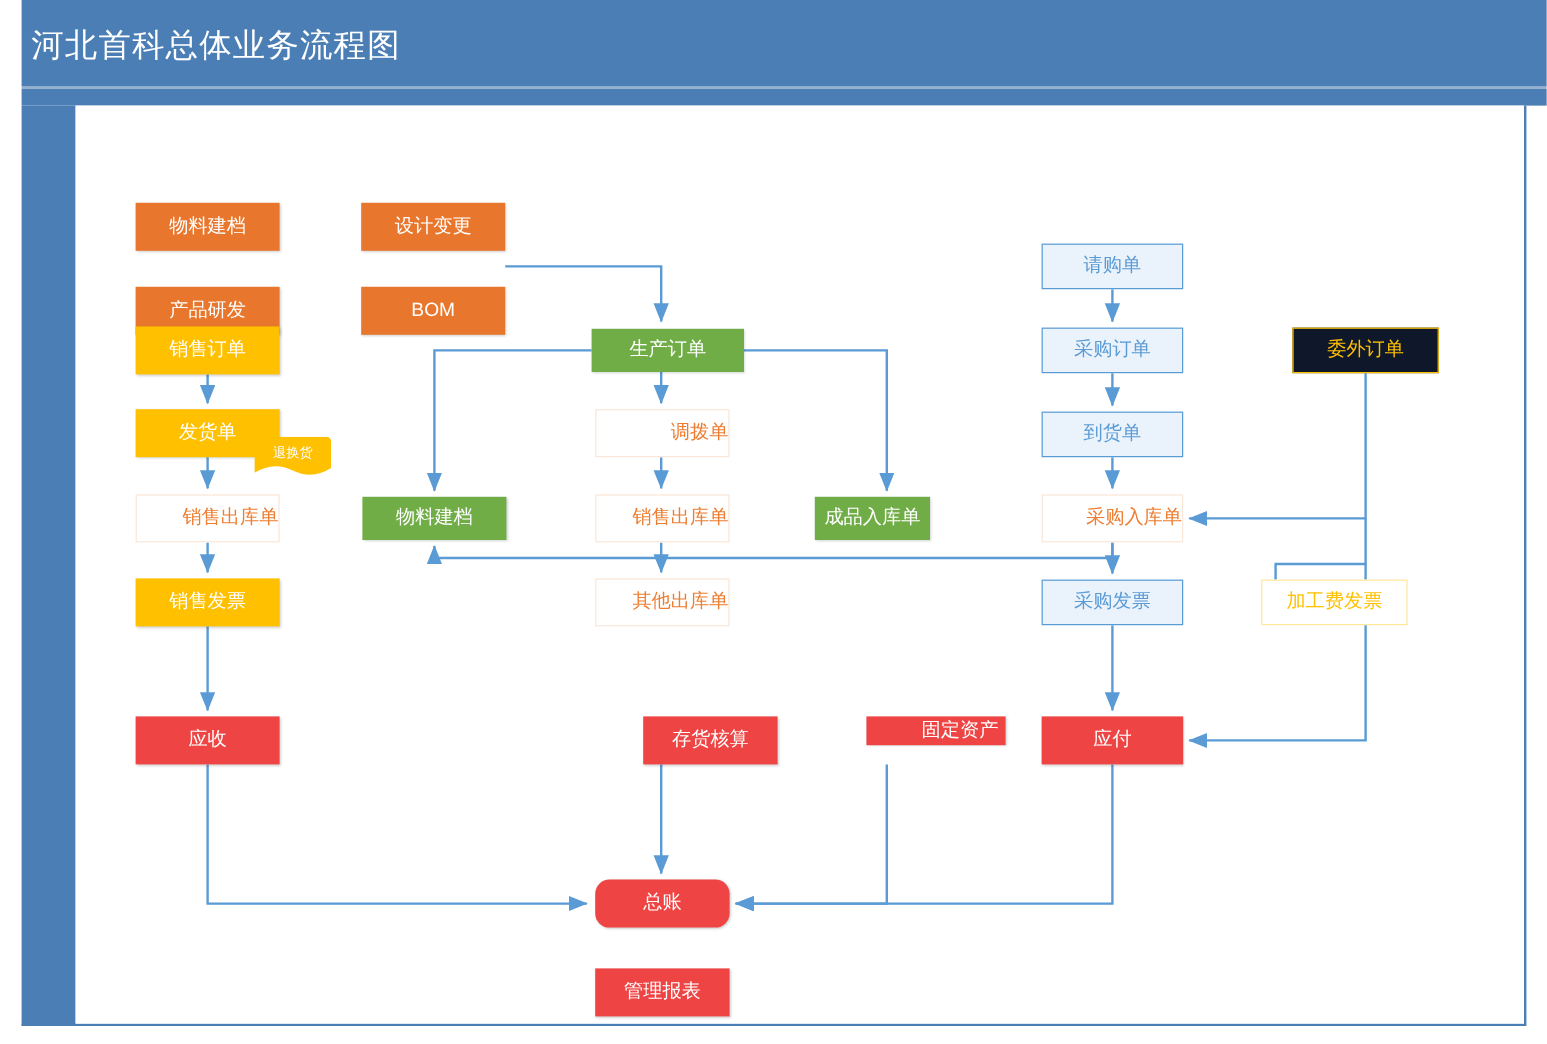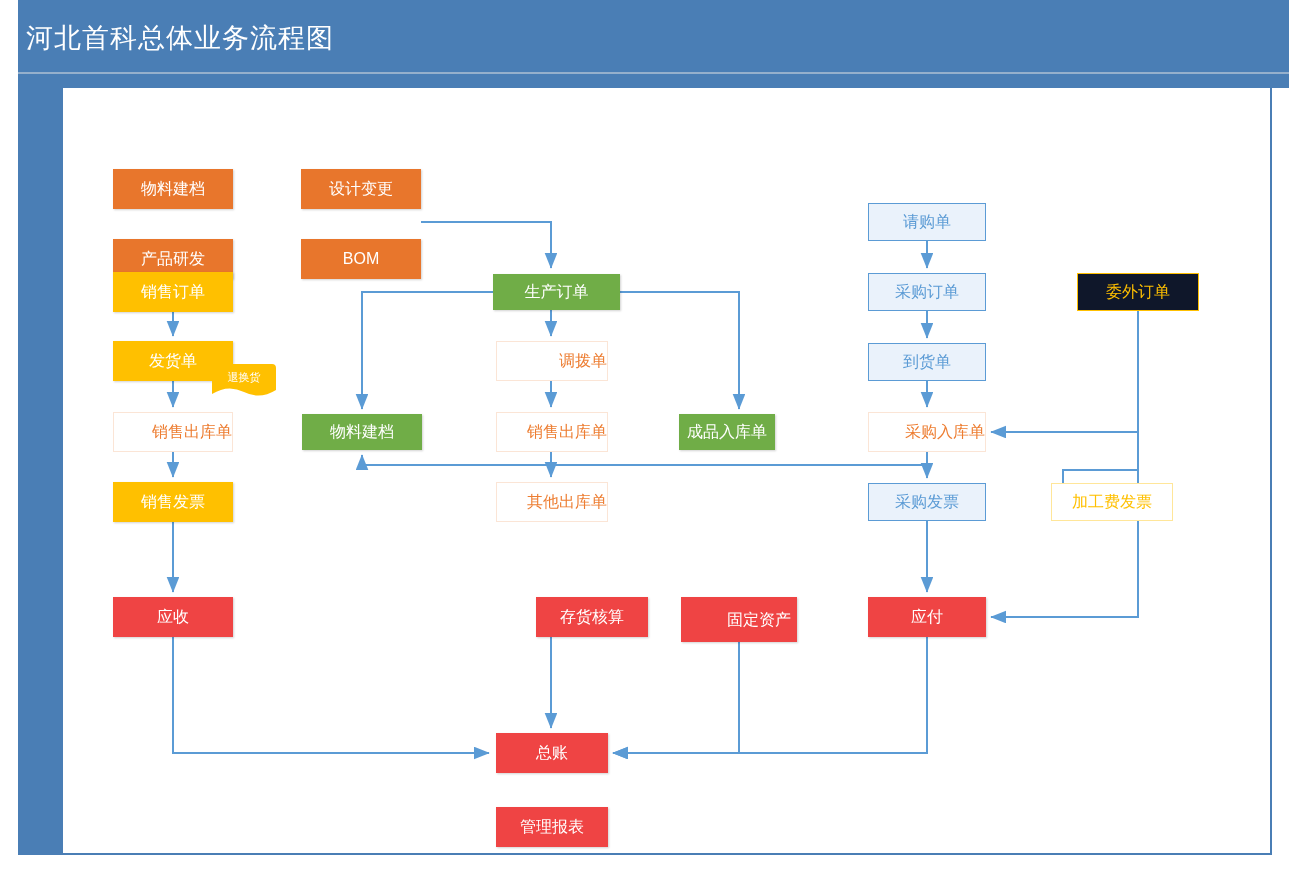--- a/index.html
+++ b/index.html
@@ -180,25 +180,25 @@
   </div>
 
   <div class="node n-ghost-orange" style="left:496px;top:482px;width:112px;height:40px;padding-left:20px;">
     <span>其他出库单</span>
   </div>
 
   <div class="node n-blue" style="left:496px;top:597px;width:112px;height:40px;margin-left:40px;">
     <span>存货核算</span>
   </div>
 
-  <div class="node n-blue" style="left:681px;top:597px;width:116px;height:45px;padding-left:40px;">
+  <div class="node n-blue" style="left:722px;top:597px;width:116px;height:24px;padding-left:40px;">
     <span>固定资产</span>
   </div>
 
-  <div class="node n-blue" style="left:496px;top:733px;width:112px;height:40px;">
+  <div class="node n-blue" style="left:496px;top:733px;width:112px;height:40px;border-radius:12px;">
     <span>总账</span>
   </div>
 
   <div class="node n-blue" style="left:496px;top:807px;width:112px;height:40px;">
     <span>管理报表</span>
   </div>
 
   <div class="node n-blue-out" style="left:868px;top:203px;width:118px;height:38px;">
     <span>请购单</span>
   </div>

